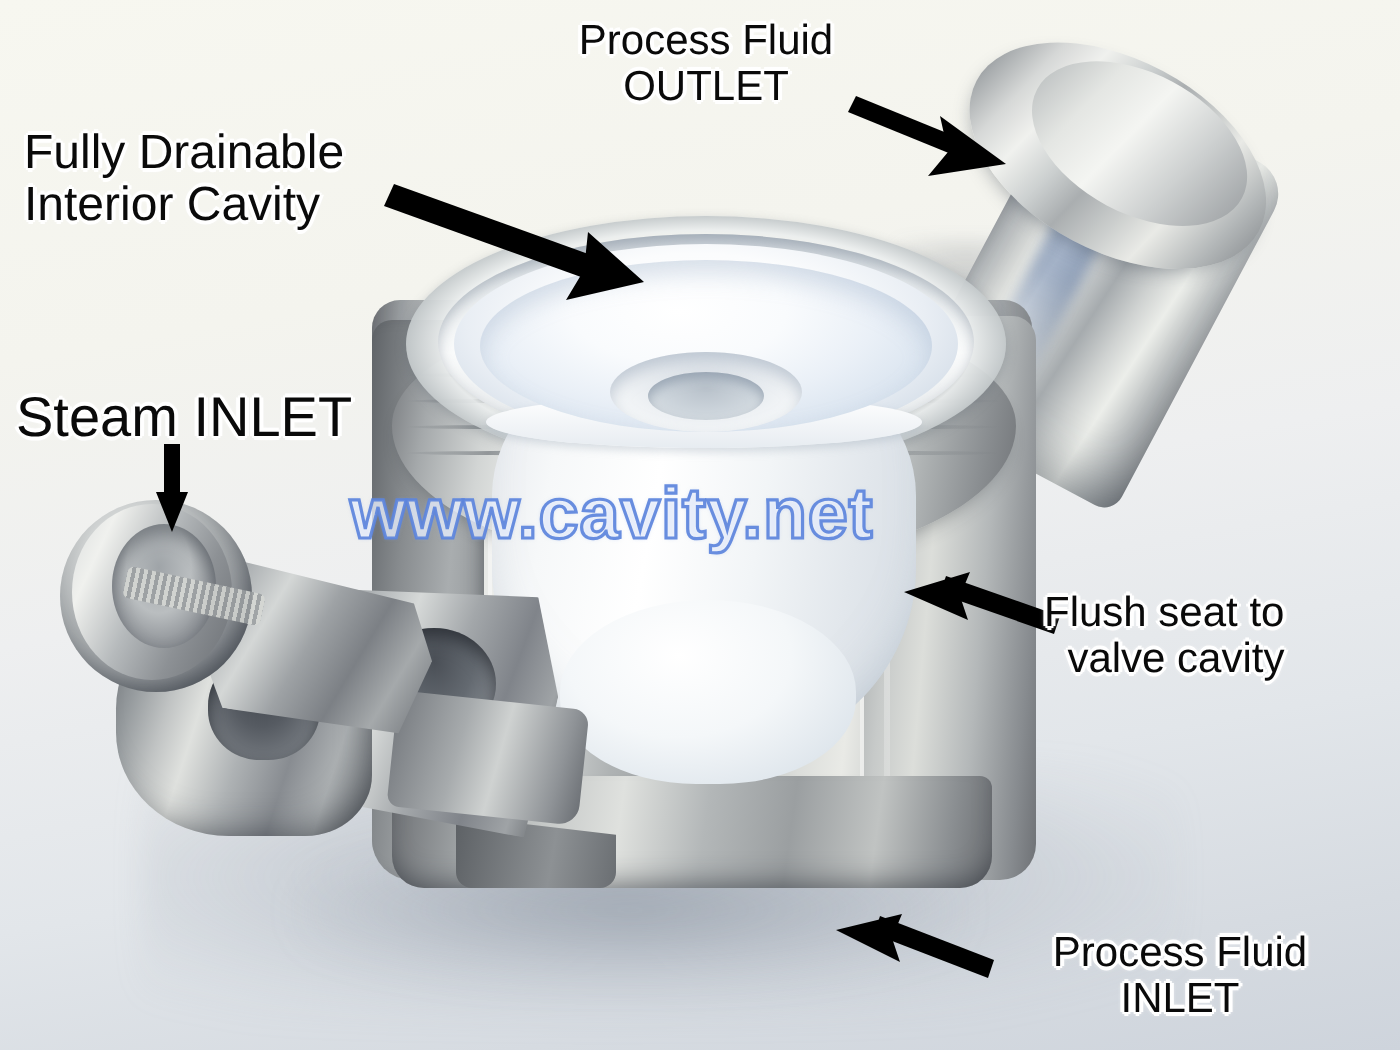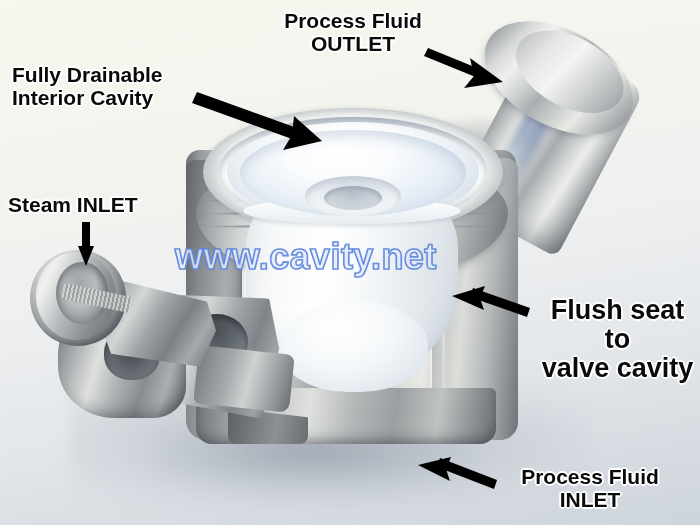--- a/index.html
+++ b/index.html
@@ -226,31 +226,31 @@
   }
   .steam-stem{
     position:absolute;left:196px;top:350px;width:96px;height:58px;
     transform:rotate(6deg);
     background:linear-gradient(100deg,#767a7f,#a7abad 35%,#cfd2d1 55%,#8f9397 85%,#6b6f74);
     border-radius:6px 8px 10px 6px;
   }
 
   
   .label{
-    position:absolute;color:#0a0a0a;font-weight:700;line-height:1.08;
+    position:absolute;color:#0a0a0a;font-weight:400;line-height:1.08;
     text-shadow:
       0 0 3px #fff, 0 0 3px #fff, 0 0 2px #fff,
       1px 1px 0 #fff,-1px 1px 0 #fff,1px -1px 0 #fff,-1px -1px 0 #fff,
       2px 0 0 #fff,-2px 0 0 #fff,0 2px 0 #fff,0 -2px 0 #fff;
     white-space:pre-line;
   }
   #label-outlet{left:268px;top:10px;font-size:21px;text-align:center;width:170px;}
-  #label-cavity{left:12px;top:64px;font-size:21px;text-align:left;}
-  #label-steam{left:8px;top:194px;font-size:21px;text-align:left;}
-  #label-flush{left:535px;top:296px;font-size:27px;text-align:center;}
+  #label-cavity{left:12px;top:64px;font-size:24px;text-align:left;}
+  #label-steam{left:8px;top:194px;font-size:28px;text-align:left;}
+  #label-flush{left:522px;top:296px;font-size:21px;text-align:right;}
   #label-inlet{left:490px;top:466px;font-size:21px;text-align:center;width:200px;}
 
   .arrow{position:absolute;pointer-events:none;}
 
   
   #watermark{
     position:absolute;left:175px;top:236px;width:360px;
     font-size:36px;font-weight:700;letter-spacing:.4px;
     color:rgba(255,255,255,.62);
     -webkit-text-stroke:1.6px rgba(92,132,220,.92);

